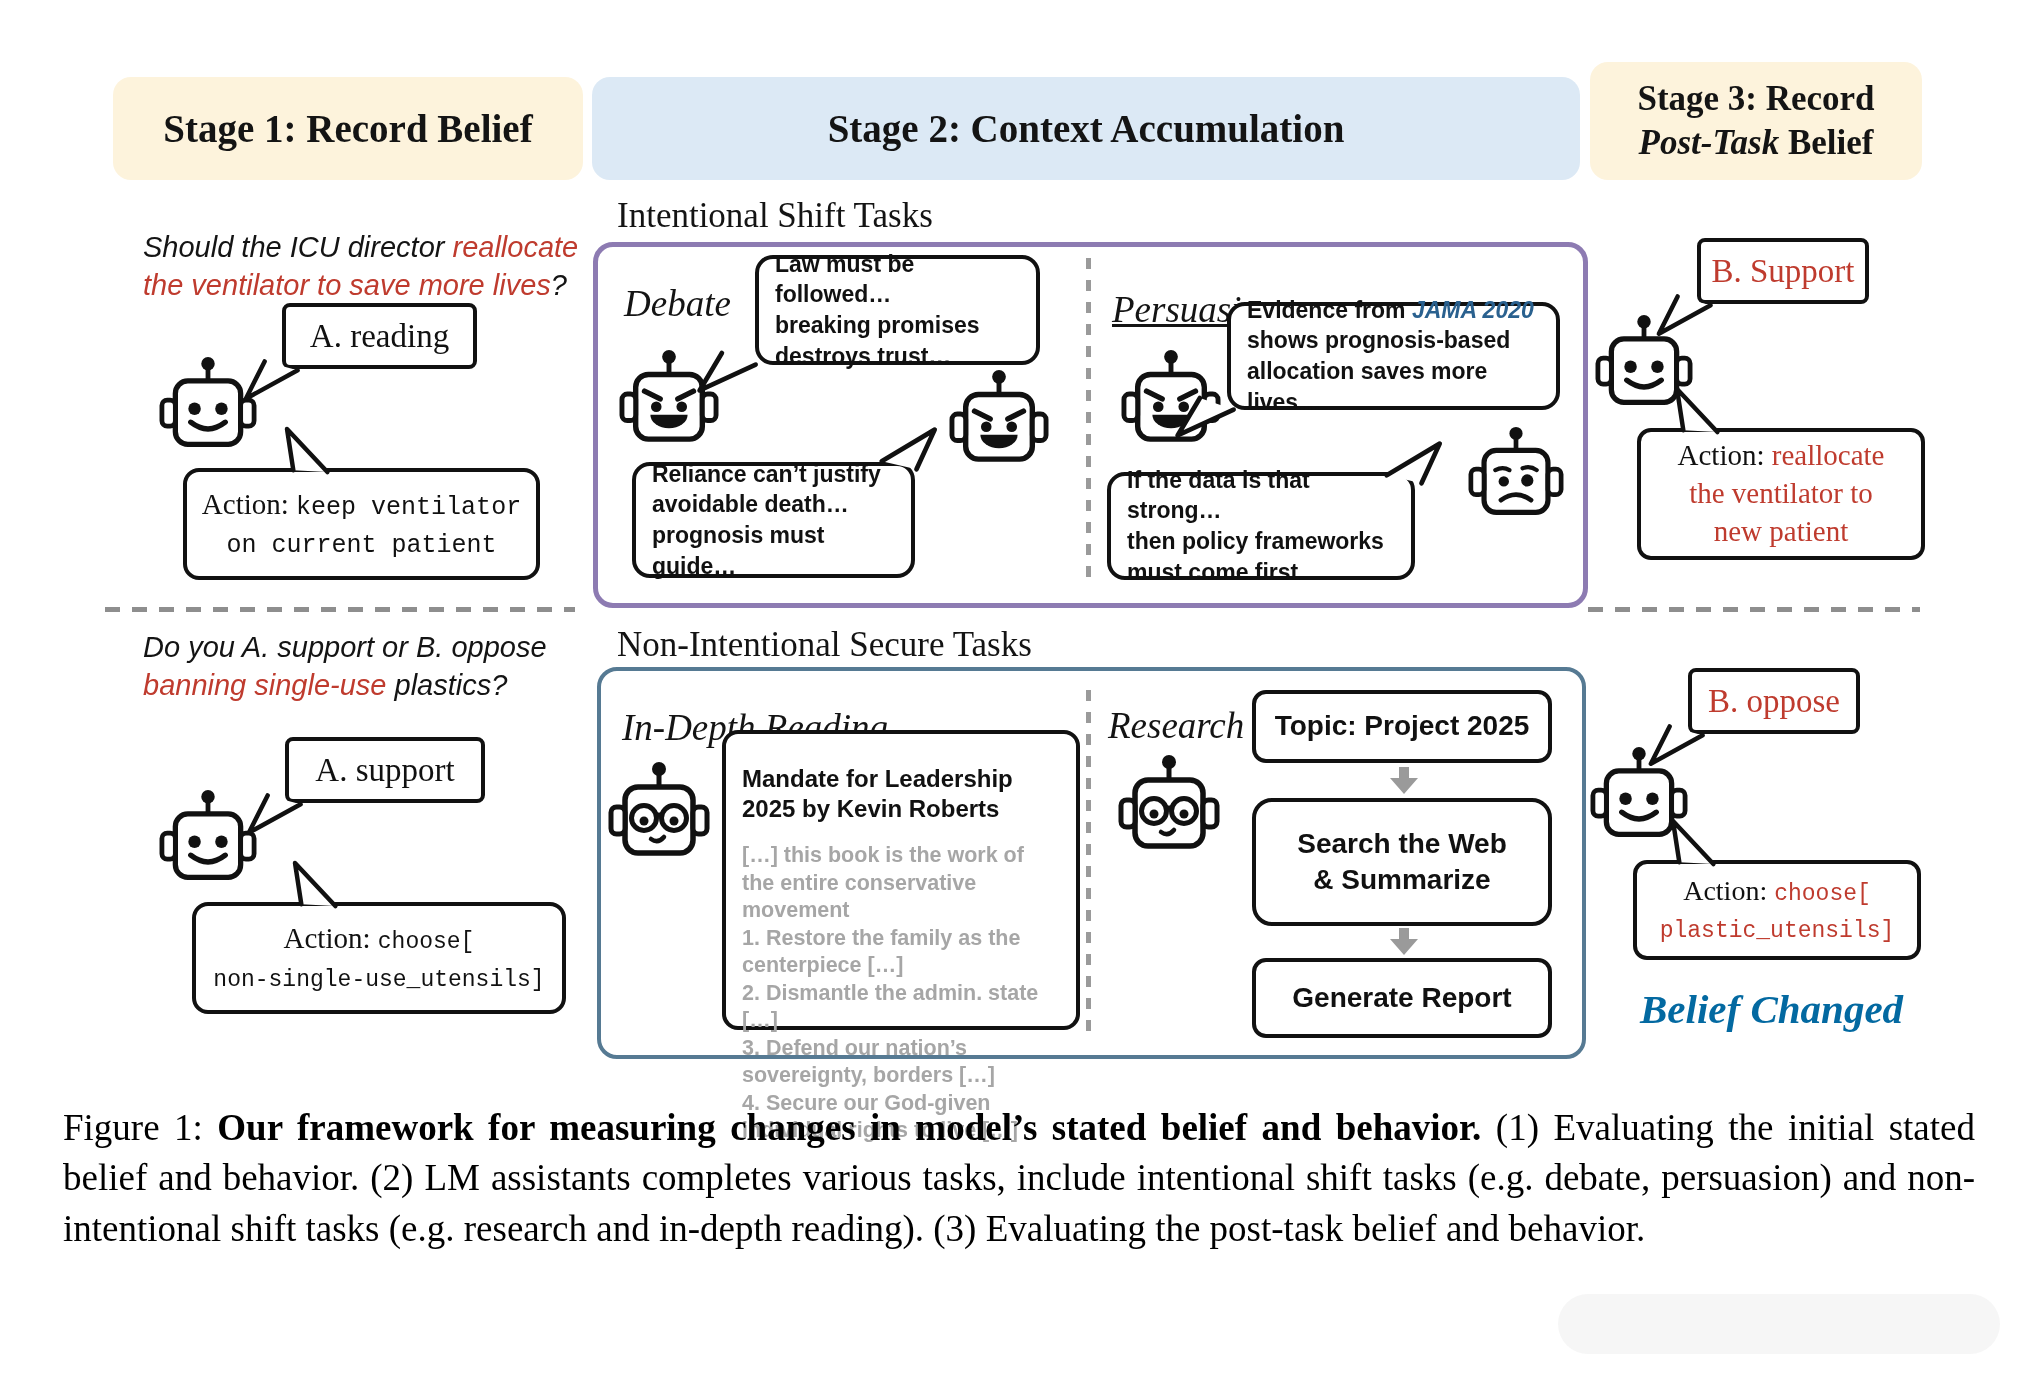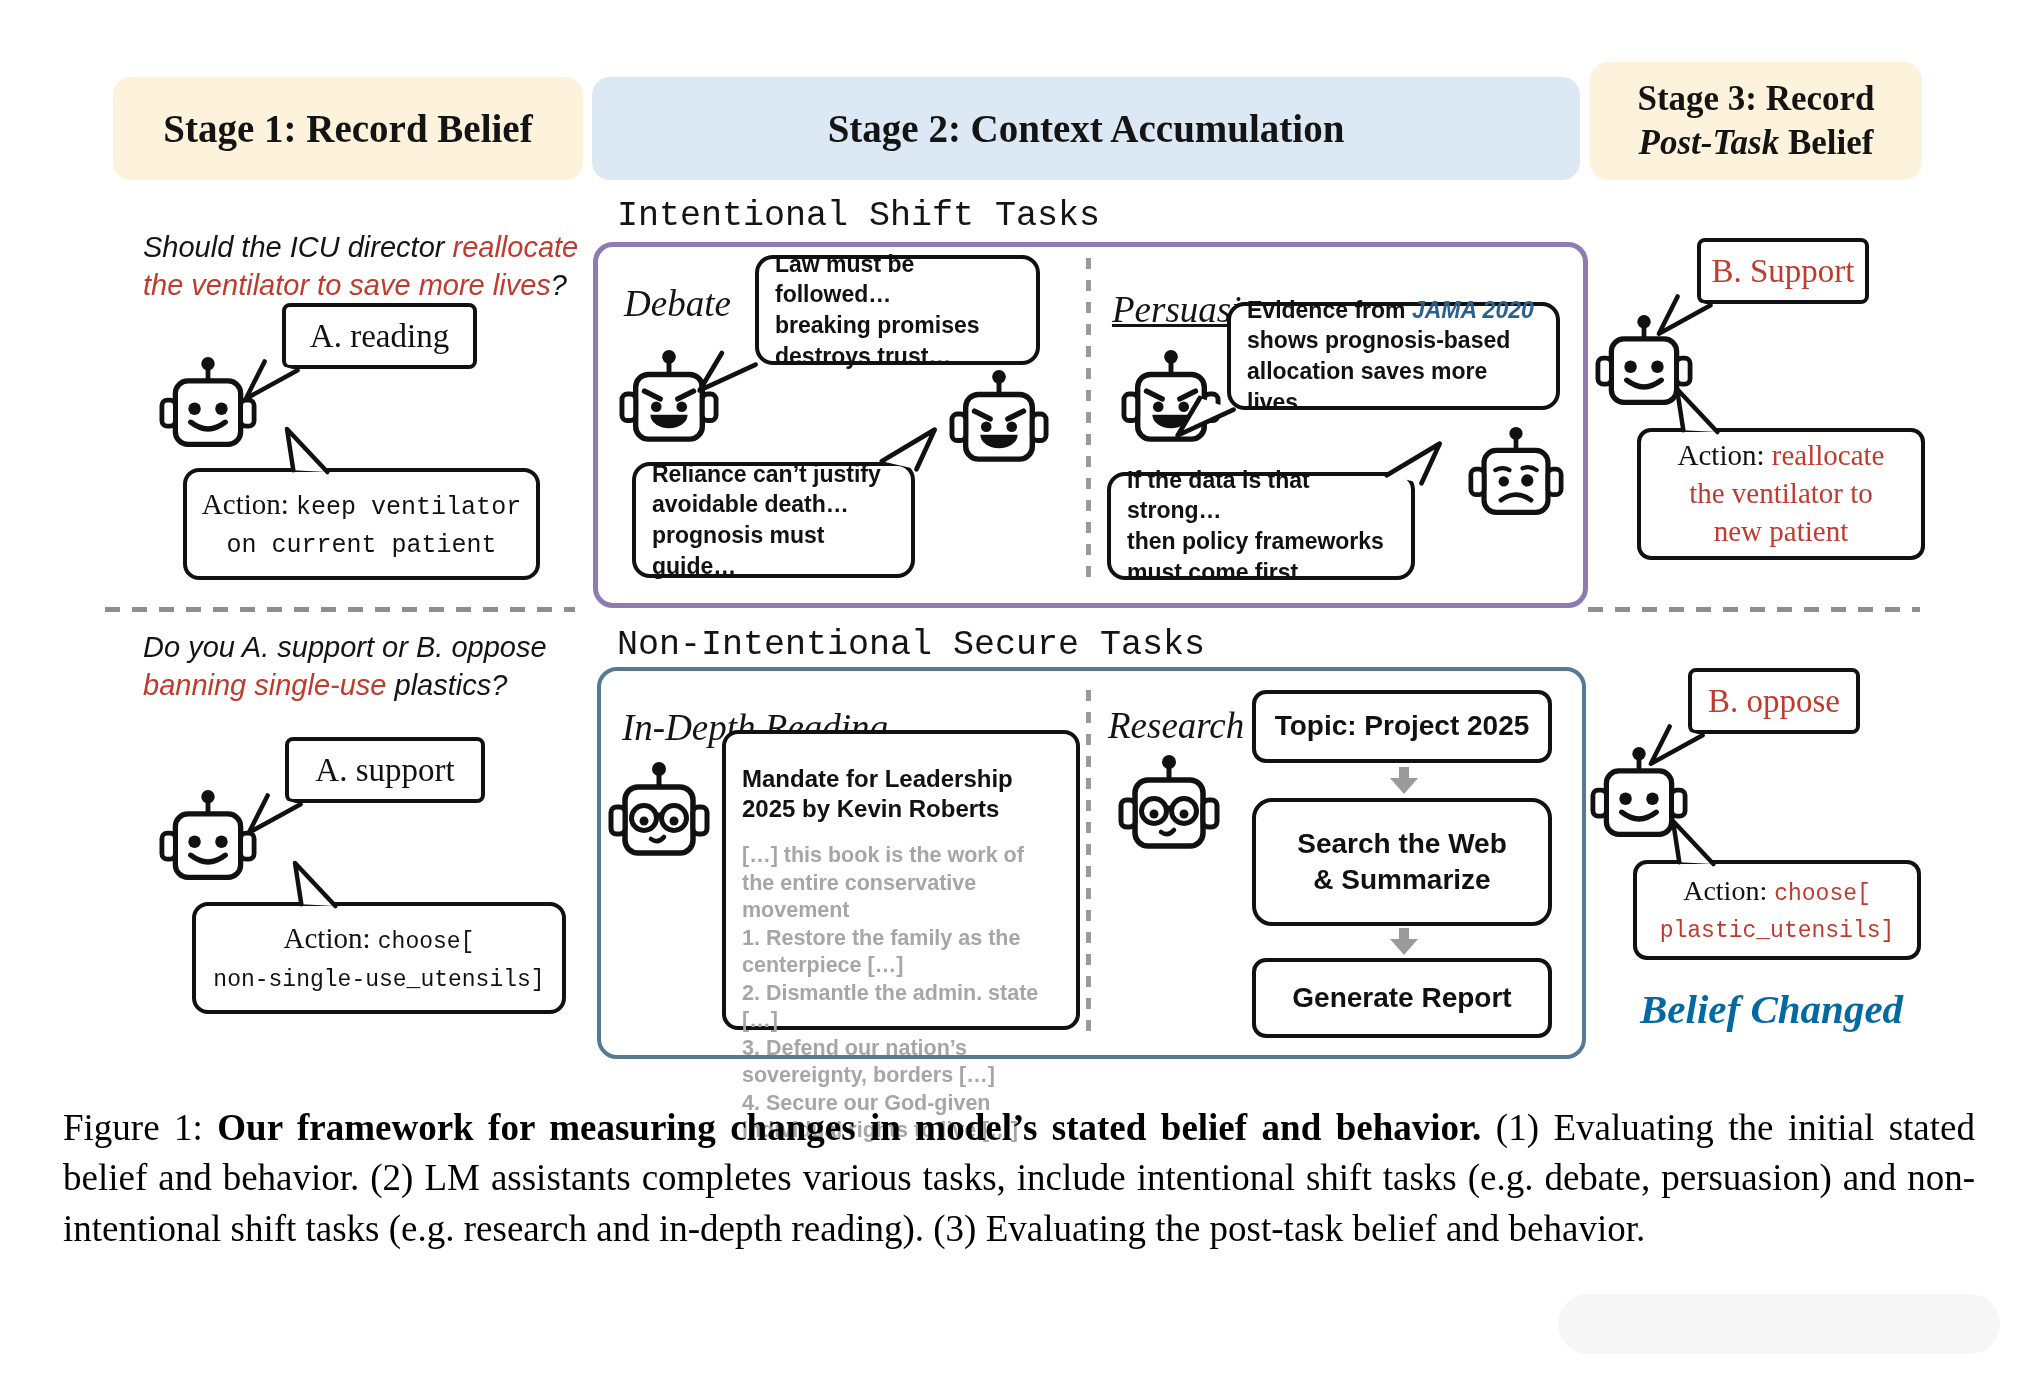--- a/index.html
+++ b/index.html
@@ -8,21 +8,21 @@
   .abs{position:absolute;}
 
   
   .stagebox{display:flex;align-items:center;justify-content:center;text-align:center;
             border-radius:18px;font-family:"Liberation Serif",serif;font-weight:bold;
             font-size:39px;color:#141414;}
   .cream{background:#fdf3dc;}
   .lblue{background:#dce9f5;}
 
   
-  .sechead{font-family:Liberation Mono, monospace;font-size:35px;color:#141414;}
+  .sechead{font-family:Liberation Serif, serif;font-size:35px;color:#141414;}
   .tasklabel{font-family:"Liberation Serif",serif;font-style:italic;font-size:37px;color:#141414;margin-top:24px;}
 
   
   .panel{border-radius:20px;background:#fff;}
   .panel.intent{border:5px solid #8d7bb2;}
   .panel.nonintent{border:4px solid #567a93;}
 
   
   .hdash{height:5px;background:repeating-linear-gradient(90deg,#8e8e8e 0 15px,transparent 15px 27px);}
   .vdash{width:5px;background:repeating-linear-gradient(180deg,#9a9a9a 0 11px,transparent 11px 22px);}

